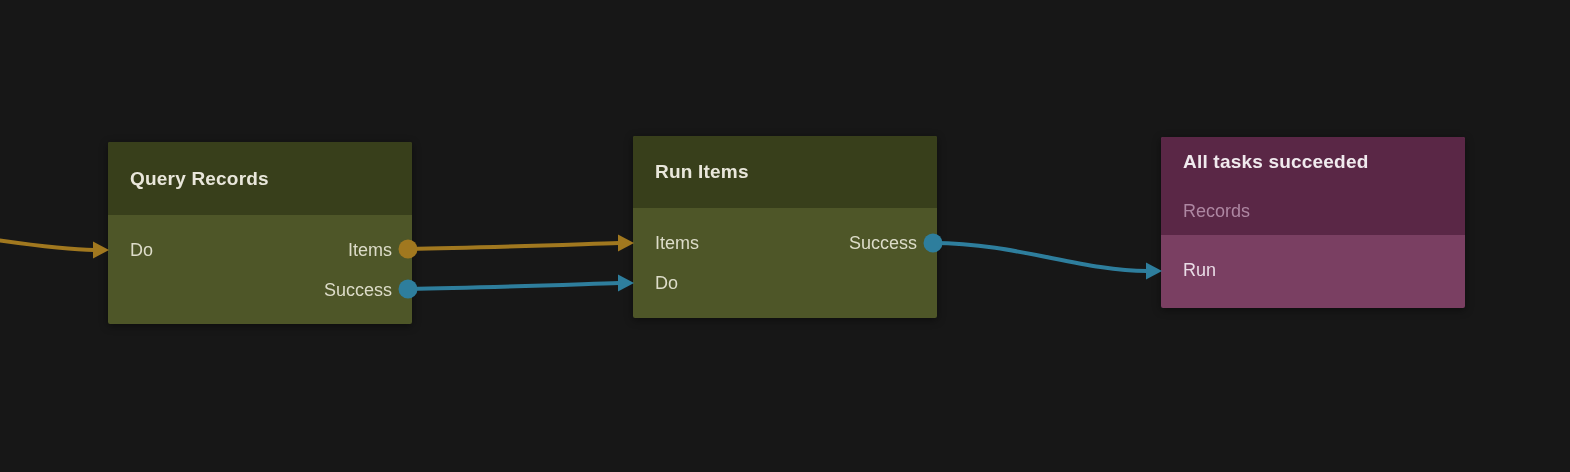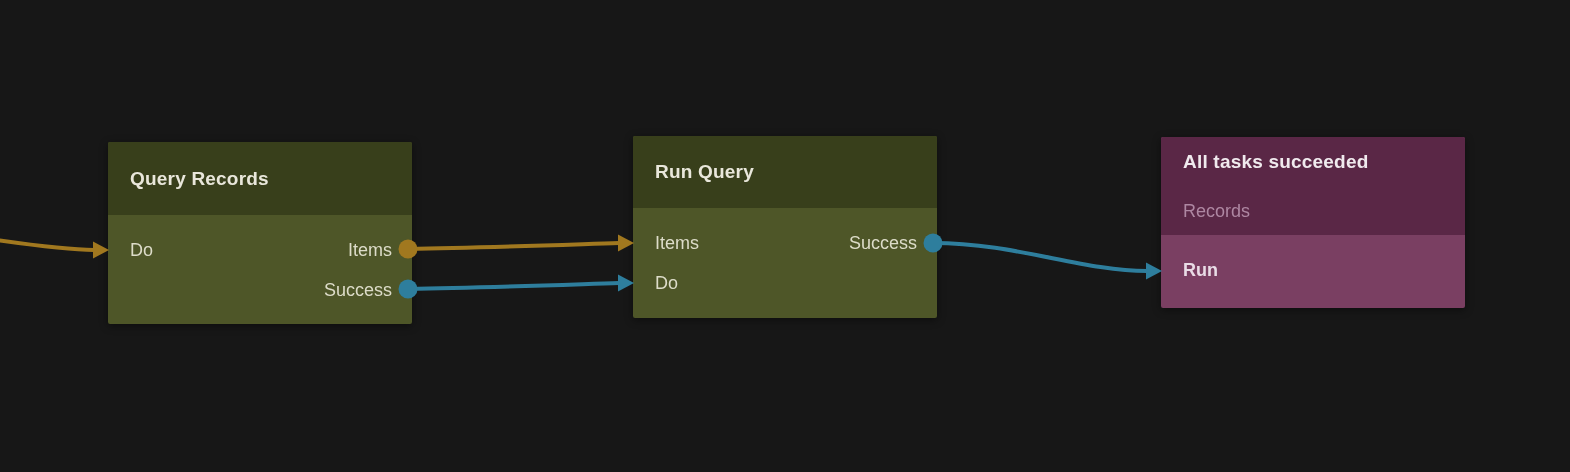--- a/index.html
+++ b/index.html
@@ -42,21 +42,21 @@
   .port-label.right{margin-left:auto;}
 
   .node-olive .node-header{background:var(--olive-header);}
   .node-olive{background:var(--olive-body);}
   .node-olive .node-title{color:var(--olive-title-text);}
   .node-olive .port-label{color:var(--olive-label-text);}
 
   .node-plum .node-header{background:var(--plum-header);gap:24px;}
   .node-plum{background:var(--plum-body);}
   .node-plum .node-title{color:var(--plum-title-text);}
-  .node-plum .port-label{color:var(--plum-label-text);font-weight:bold;}
+  .node-plum .port-label{color:var(--plum-label-text);}
 </style>
 </head>
 <body style="background: rgb(23, 23, 23);">
 
 <div class="canvas">
 
   <div class="node node-olive" style="left:108px;top:142px;height:182px;">
     <div class="node-header" style="height:73px">
       <div class="node-title">Query Records</div>
     </div>
@@ -66,21 +66,21 @@
         <span class="port-label right">Items</span>
       </div>
       <div class="port-row">
         <span class="port-label right">Success</span>
       </div>
     </div>
   </div>
 
   <div class="node node-olive" style="left:633px;top:136px;height:182px;">
     <div class="node-header" style="height:72px">
-      <div class="node-title">Run Query</div>
+      <div class="node-title">Run Items</div>
     </div>
     <div class="node-body">
       <div class="port-row">
         <span class="port-label">Items</span>
         <span class="port-label right">Success</span>
       </div>
       <div class="port-row">
         <span class="port-label">Do</span>
       </div>
     </div>

